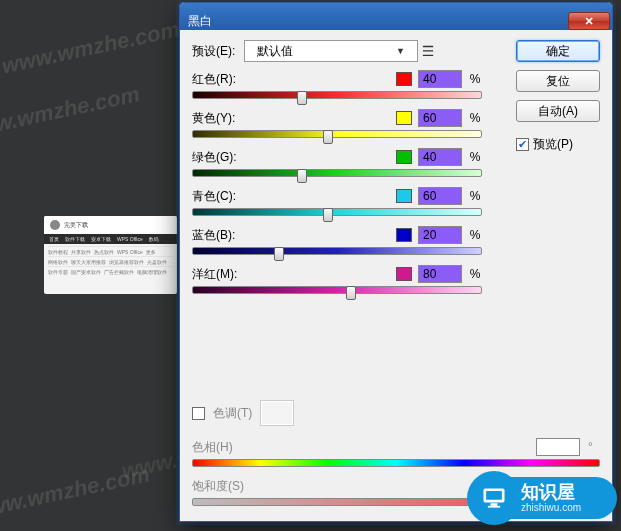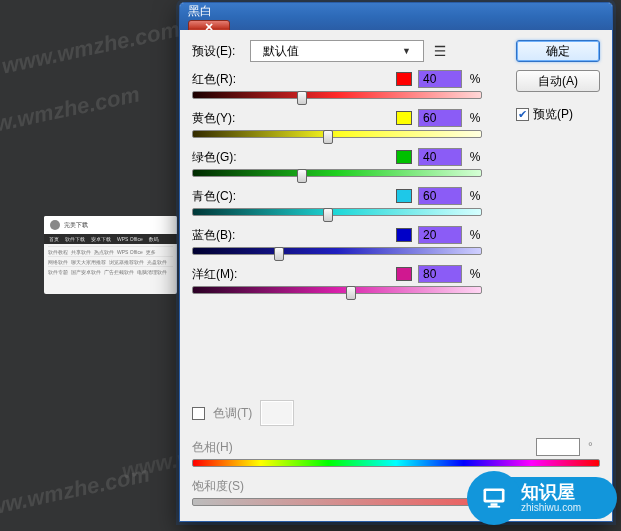--- a/index.html
+++ b/index.html
@@ -66,45 +66,44 @@
     width: 434px; height: 520px;
     background: #f0f0f0;
     border: 1px solid #2a5da6;
     border-radius: 5px 5px 0 0;
     box-shadow: 0 0 0 3px rgba(30,100,200,0.15), 0 8px 24px rgba(0,0,0,0.6);
   }
   .titlebar {
     height: 27px;
     background: linear-gradient(#3a79c9 0%, #2d6ab8 50%, #2a5da6 100%);
     border-radius: 4px 4px 0 0;
-    display: flex; align-items: flex-start; justify-content: space-between;
+    display: flex; align-items: flex-end; justify-content: space-between;
     padding: 0 2px 0 8px;
     color: #fff;
-    flex-direction: column;
   }
   .titlebar-title { font-size: 12px; }
   .close-btn {
     width: 42px; height: 18px;
     background: linear-gradient(#e47d72, #c6402f 50%, #b42f1f 51%, #d95440);
     border: 1px solid #8a2a1d;
     border-radius: 3px;
     display: flex; align-items: center; justify-content: center;
     color: #fff; font-weight: bold; font-size: 11px;
     cursor: pointer;
   }
 
   .dialog-body {
     position: absolute;
     top: 27px; left: 0; right: 0; bottom: 0;
     background: #f0f0f0;
     padding: 10px 12px 8px 12px;
   }
 
   .top-row {
-    display: flex; align-items: center; gap: 6px;
+    display: flex; align-items: center; 
     margin-bottom: 14px;
   }
   .top-row label { width: 52px; }
   .preset-select {
     flex: 0 0 174px; height: 22px;
     background: #fff; border: 1px solid #999;
     padding: 0 12px; font-size: 12px;
     display: flex; align-items: center; justify-content: space-between;
   }
   .preset-select .chev { font-size: 9px; color:#333; }
@@ -279,20 +278,21 @@
           <span>默认值</span>
           <span class="chev">▼</span>
         </div>
         <div class="preset-opts">
           <span>☰</span>
         </div>
       </div>
 
       <div class="right-buttons">
         <div class="win-btn primary">确定</div>
+        <div class="win-btn">复位</div>
         <div class="win-btn">自动(A)</div>
         <div class="preview-row">
           <span class="chk">✔</span>
           <span>预览(P)</span>
         </div>
       </div>
 
       <div class="colors" id="colors-container">
           <div class="color-row">
             <div class="cr-head">

